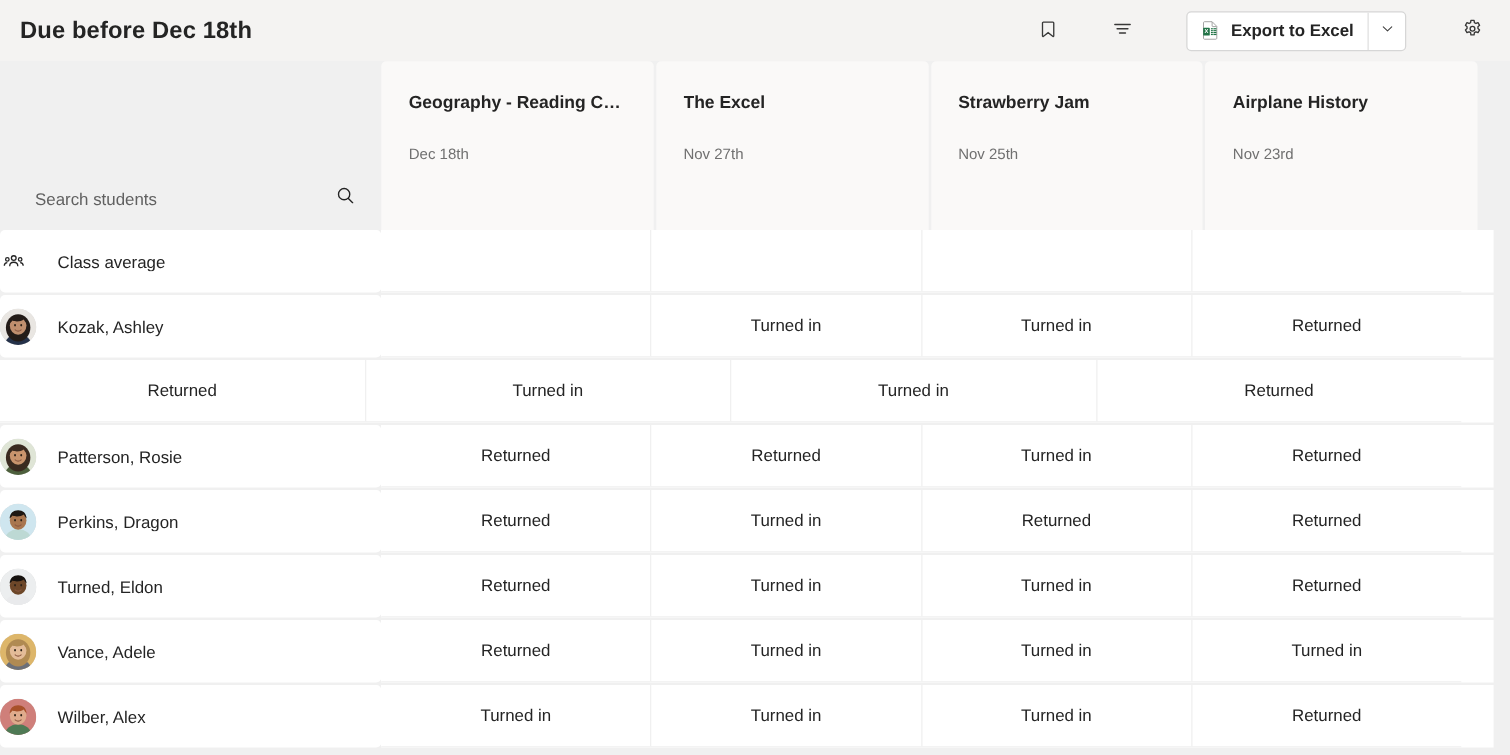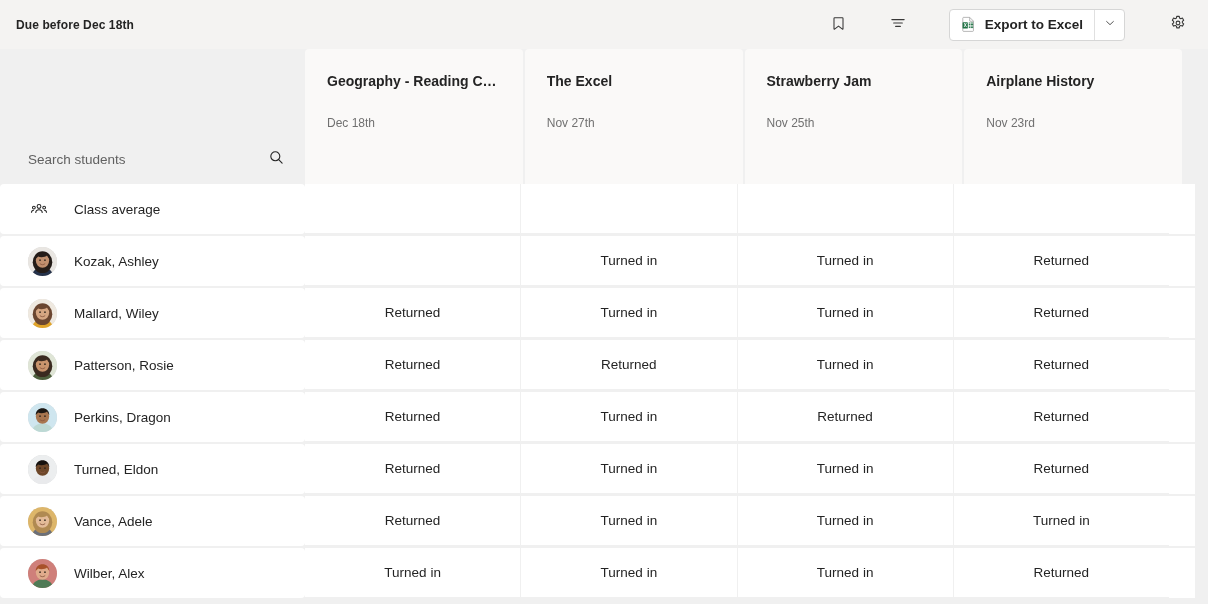--- a/index.html
+++ b/index.html
@@ -15,21 +15,21 @@
   
   .app-header {
     position: relative;
     height: 49px;
     background: #f4f3f2;
     display: flex;
     align-items: center;
     padding: 0 14px 0 16px;
   }
   .header-title {
-    font-size: 12px;
+    font-size: 19px;
     font-weight: 600;
     color: #242424;
     letter-spacing: .1px;
   }
   .header-actions {
     margin-left: auto;
     display: flex;
     align-items: center;
     gap: 13px;
   }
@@ -151,21 +151,20 @@
     height: 50px;
     margin-bottom: 2px;
   }
   .name-cell {
     width: 305px;
     flex: 0 0 305px;
     background: #ffffff;
     border-radius: 4px;
     display: flex;
     align-items: center;
-    padding-left: 28px;
     cursor: pointer;
   }
   .avatar {
     width: 29px; height: 29px;
     border-radius: 50%;
     flex: 0 0 29px;
     margin-right: 17px;
     overflow: hidden;
     position: relative;
     background: #d8d8d8;
@@ -367,35 +366,20 @@
           <div class="cells-inner">
             <div class="status-cell"></div>
             <div class="status-cell">Turned in</div>
             <div class="status-cell">Turned in</div>
             <div class="status-cell">Returned</div>
           </div>
         </div>
         <div class="gutter"></div>
       </div>
       <div class="grid-row">
-        <div class="name-cell">
-          <span class="avatar">
-            <svg viewBox="0 0 40 40" preserveAspectRatio="xMidYMid slice">
-              <rect width="40" height="40" fill="#efe9e0"></rect>
-              <ellipse cx="20" cy="41" rx="15" ry="13" fill="#e0a42a"></ellipse>
-              <ellipse cx="20" cy="21" rx="13.5" ry="15" fill="#6b4630"></ellipse>
-              <ellipse cx="20" cy="18.5" rx="9.2" ry="10.2" fill="#d6a682"></ellipse>
-              <path d="M10.6 16.4c.3-6.2 4.2-9.3 9.4-9.3s9.1 3.1 9.4 9.3c-2.2-2.6-3.1-4.6-3.1-4.6-2.6 2.3-9.4 2.9-12.3 1.2 0 0-1.6 1.6-3.4 3.4z" fill="#6b4630"></path>
-              <ellipse cx="16.6" cy="18.2" rx="1.05" ry="1.25" fill="#2b2118"></ellipse>
-              <ellipse cx="23.4" cy="18.2" rx="1.05" ry="1.25" fill="#2b2118"></ellipse>
-              <path d="M16.7 23.2c1.9 1.7 4.7 1.7 6.6 0" stroke="#8a5740" stroke-width="1.15" fill="none" stroke-linecap="round"></path>
-            </svg>
-          </span>
-          <span class="person-name">Mallard, Wiley</span>
-        </div>
         <div class="cells-strip">
           <div class="cells-inner">
             <div class="status-cell">Returned</div>
             <div class="status-cell">Turned in</div>
             <div class="status-cell">Turned in</div>
             <div class="status-cell">Returned</div>
           </div>
         </div>
         <div class="gutter"></div>
       </div>

